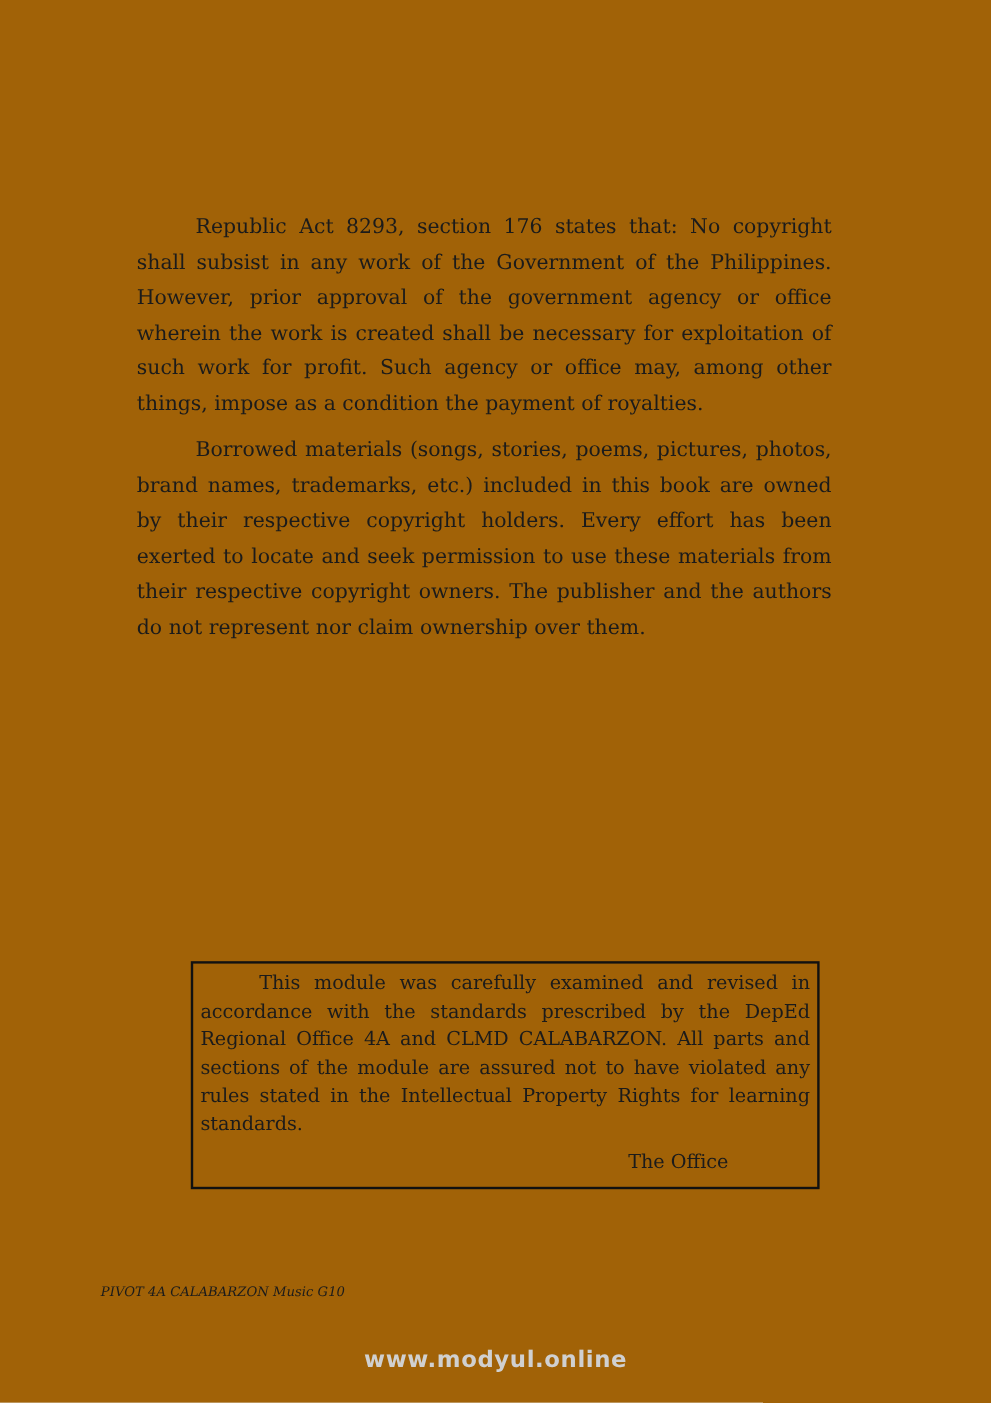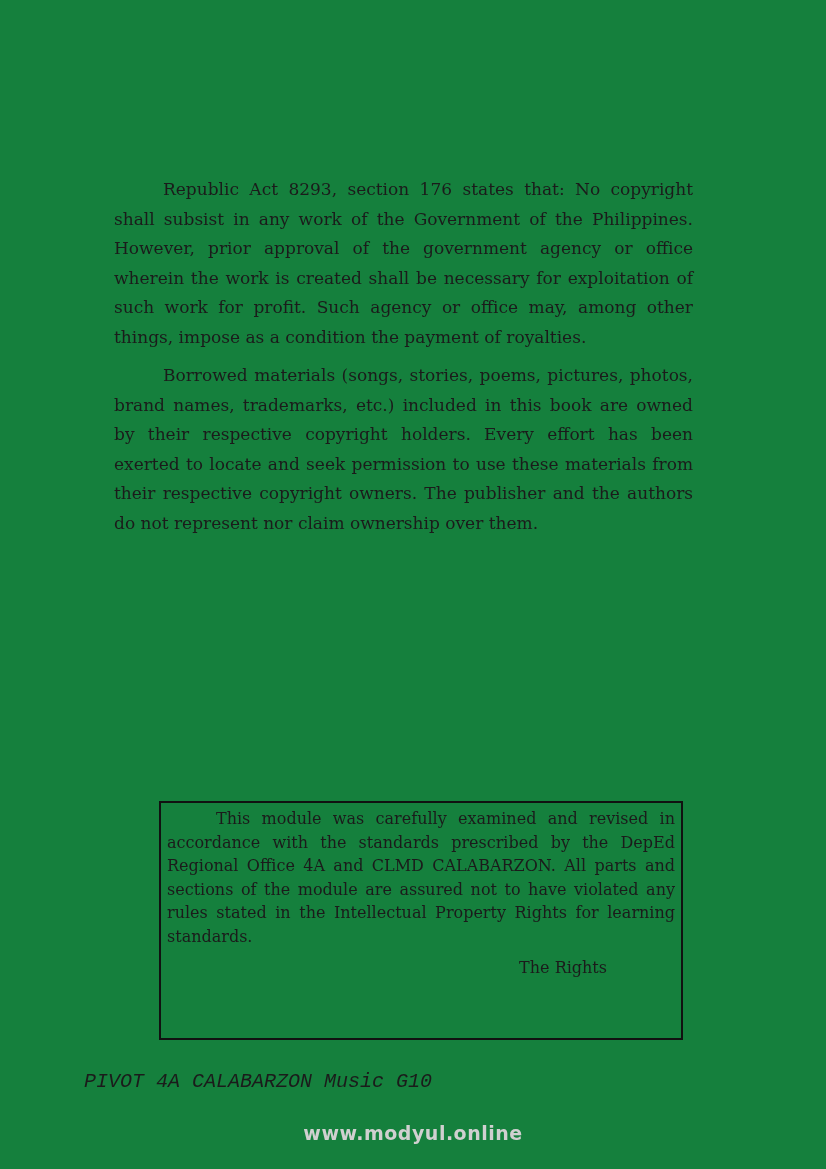--- a/index.html
+++ b/index.html
@@ -5,21 +5,21 @@
   html, body {
     margin: 0;
     padding: 0;
     background: #e8e8e8;
   }
   .page {
     position: relative;
     width: 826px;
     height: 1169px;
     margin: 0 auto;
-    background: #15803d;
+    background: #a16207;
     font-family: "DejaVu Serif", "Liberation Serif", serif;
     color: #1b1b1b;
     overflow: hidden;
   }
   .content {
     position: absolute;
     left: 114px;
     top: 175px;
     width: 579px;
   }
@@ -28,21 +28,21 @@
     font-size: 17px;
     line-height: 29.5px;
     text-align: justify;
     text-indent: 49px;
   }
   .notice-box {
     position: absolute;
     left: 159px;
     top: 801px;
     width: 524px;
-    height: 239px;
+    height: 190px;
     box-sizing: border-box;
     border: 2px solid #111111;
     padding: 4px 6px 8px 6px;
   }
   .notice-body {
     margin: 0;
     font-size: 16px;
     line-height: 23.6px;
     text-align: justify;
     text-indent: 49px;
@@ -51,23 +51,22 @@
     margin: 7px 0 0 0;
     font-size: 16px;
     line-height: 23.6px;
     text-align: right;
     padding-right: 68px;
   }
   .page-footer {
     position: absolute;
     left: 84px;
     top: 1070px;
-    font-size: 20px;
+    font-size: 11px;
     font-style: italic;
-    font-family: Liberation Mono, monospace;
   }
   .watermark {
     position: absolute;
     left: 0;
     top: 1122px;
     width: 100%;
     text-align: center;
     font-family: "DejaVu Sans", "Liberation Sans", sans-serif;
     font-size: 19px;
     letter-spacing: 0.5px;
@@ -80,20 +79,20 @@
 
 <div class="page">
 
   <div class="content">
     <p class="para">Republic Act 8293, section 176 states that: No copyright shall subsist in any work of the Government of the Philippines. However, prior approval of the government agency or office wherein the work is created shall be necessary for exploitation of such work for profit. Such agency or office may, among other things, impose as a condition the payment of royalties.</p>
     <p class="para">Borrowed materials (songs, stories, poems, pictures, photos, brand names, trademarks, etc.) included in this book are owned by their respective copyright holders. Every effort has been exerted to locate and seek permission to use these materials from their respective copyright owners. The publisher and the authors do not represent nor claim ownership over them.</p>
   </div>
 
   <div class="notice-box">
     <p class="notice-body">This module was carefully examined and revised in accordance with the standards prescribed by the DepEd Regional Office 4A and CLMD CALABARZON. All parts and sections of the module are assured not to have violated any rules stated in the Intellectual Property Rights for learning standards.</p>
-    <p class="notice-signature">The Rights</p>
+    <p class="notice-signature">The Office</p>
   </div>
 
   <div class="page-footer">PIVOT 4A CALABARZON Music G10</div>
 
   <div class="watermark">www.modyul.online</div>
 
 </div>
 
 </body></html>

